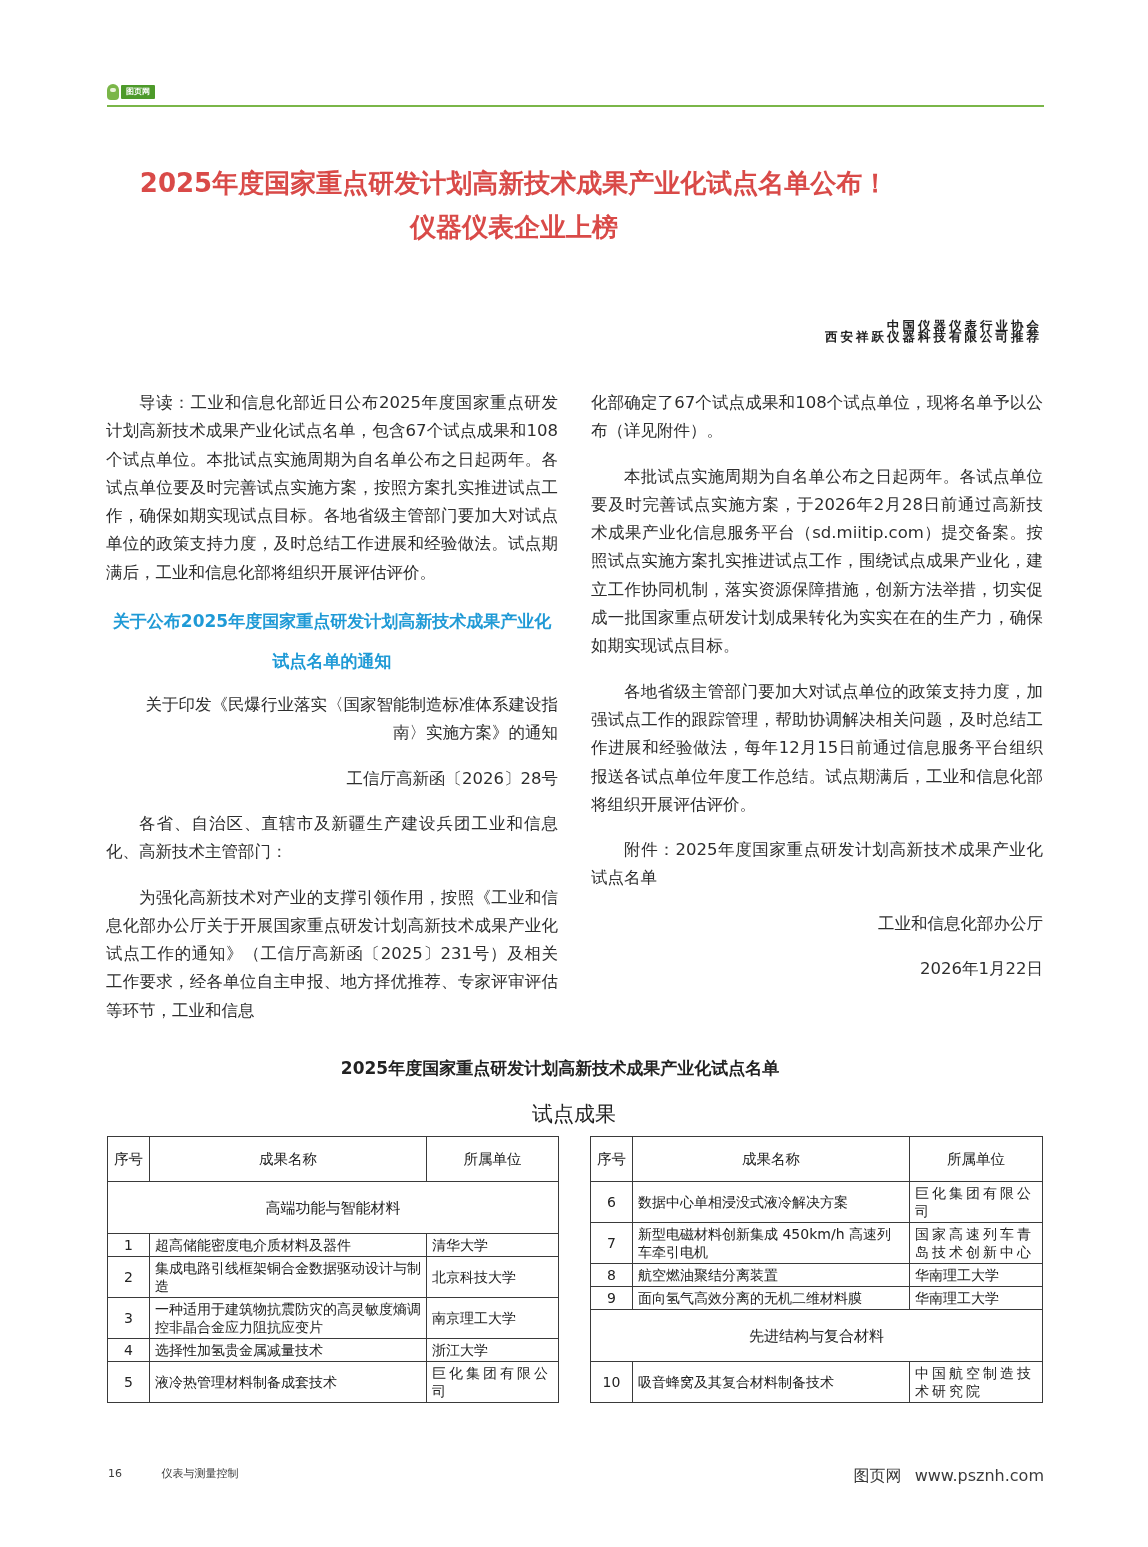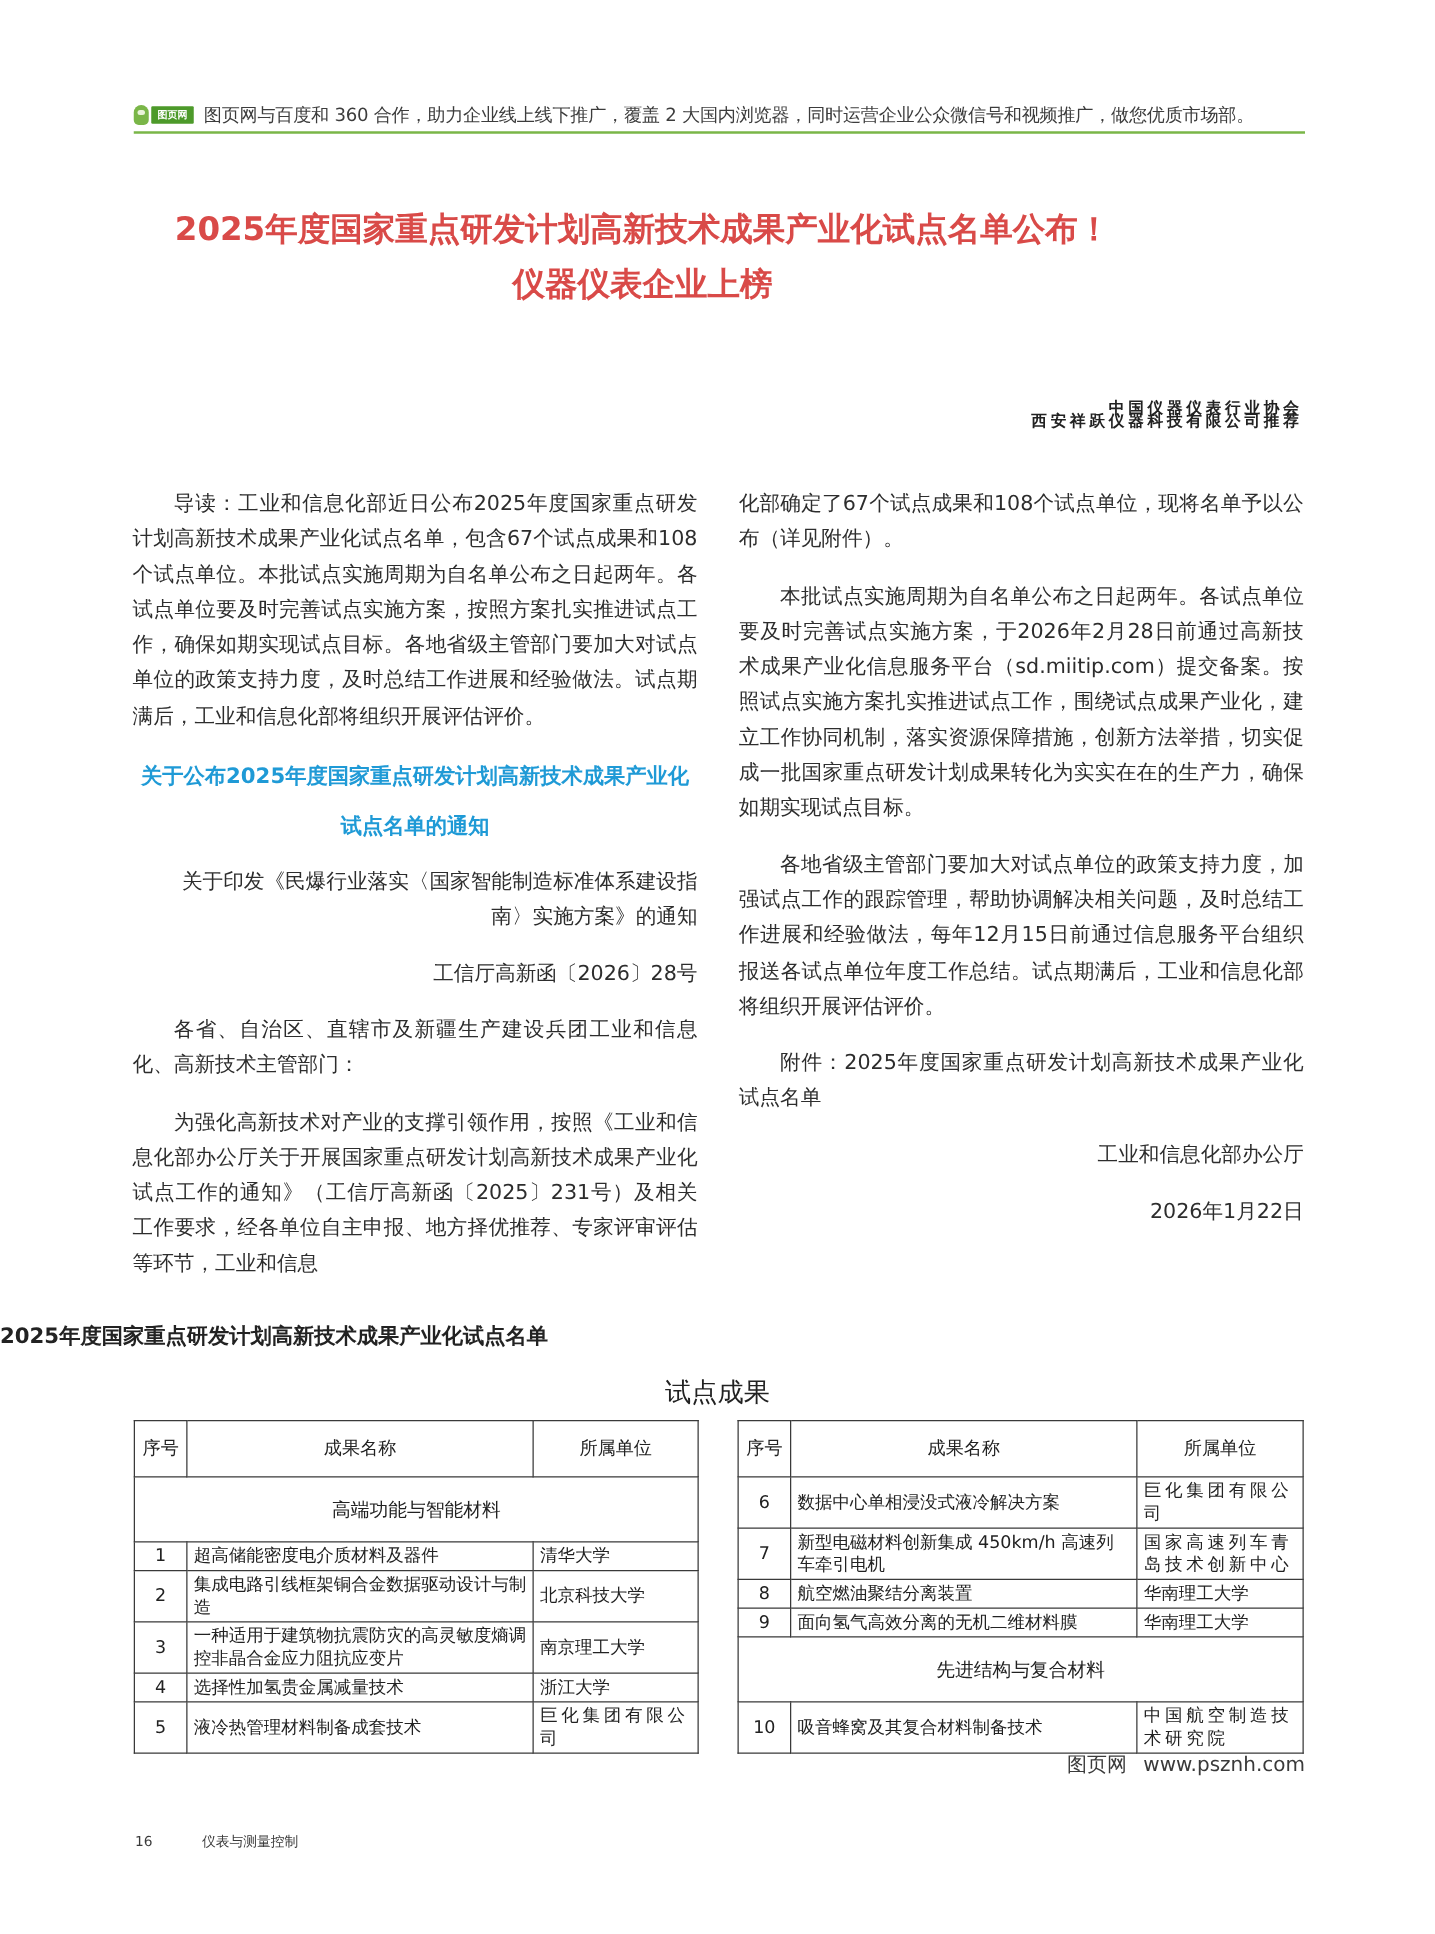--- a/index.html
+++ b/index.html
@@ -27,45 +27,44 @@
   .col { position: absolute; font-size: 16.5px; line-height: 28.3px; color: #2d2d2d; text-align: justify; }
   .col.left { left: 106px; width: 452px; top: 389px; }
   .col.right { left: 591px; width: 452px; top: 389px; }
   .p { text-indent: 2em; }
   .gap { margin-top: 10px; }
   .notice-heading { color: #1f9ad6; font-weight: bold; font-size: 17px; line-height: 40px; text-align: center; margin-top: 14px; }
   .rightal { text-align: right; }
   .gap-lg { margin-top: 17px; }
 
   
-  .list-title { position: absolute; top: 1057px; left: 0; width: 1120px; font-weight: bold; font-size: 17px; color: #222; }
+  .list-title { position: absolute; top: 1057px; left: 0; width: 1120px; text-align: center; font-weight: bold; font-size: 17px; color: #222; }
   .list-sub { position: absolute; top: 1100px; left: 0; width: 1148px; text-align: center; font-size: 21px; color: #222; }
 
   table { position: absolute; border-collapse: collapse; font-size: 14px; color: #222; table-layout: fixed; }
   table td, table th { border: 1.5px solid #3a3a3a; padding: 2px 5px; line-height: 18px; font-weight: normal; vertical-align: middle; }
   table th { height: 45px; text-align: center; font-size: 14.5px; }
   td.num { text-align: center; }
   td.cat { text-align: center; height: 52px; font-size: 15px; }
   .t-left { left: 107px; top: 1136px; width: 451px; }
   .t-right { left: 590px; top: 1136px; width: 452px; }
   td.spaced { letter-spacing: 3px; }
 
   .footer-left { position: absolute; left: 108px; top: 1466px; font-size: 11px; color: #3a3a3a; }
   .footer-left .mag { margin-left: 36px; }
-  .footer-right { position: absolute; right: 104px; top: 1402px; font-size: 16px; color: #3a3a3a; }
+  .footer-right { position: absolute; right: 104px; top: 1466px; font-size: 16px; color: #3a3a3a; }
 </style>
 </head>
 <body>
 
 <div class="banner">
   <div class="logo">
     <span class="logo-mascot"></span>
     <span class="logo-box">图页网</span>
   </div>
-  <span class="banner-text">图页网与百度和 360 合作，助力企业线上线下推广，覆盖 2 大国内浏览器，同时运营企业公众微信号和视频推广，做您优质市场部。</span>
 </div>
 
 <div class="title l1">2025年度国家重点研发计划高新技术成果产业化试点名单公布！</div>
 <div class="title l2">仪器仪表企业上榜</div>
 
 <div class="author a1">中国仪器仪表行业协会</div>
 <div class="author a2">西安祥跃仪器科技有限公司推荐</div>
 
 <div class="col left">
   <p class="p">导读：工业和信息化部近日公布2025年度国家重点研发计划高新技术成果产业化试点名单，包含67个试点成果和108个试点单位。本批试点实施周期为自名单公布之日起两年。各试点单位要及时完善试点实施方案，按照方案扎实推进试点工作，确保如期实现试点目标。各地省级主管部门要加大对试点单位的政策支持力度，及时总结工作进展和经验做法。试点期满后，工业和信息化部将组织开展评估评价。</p>

